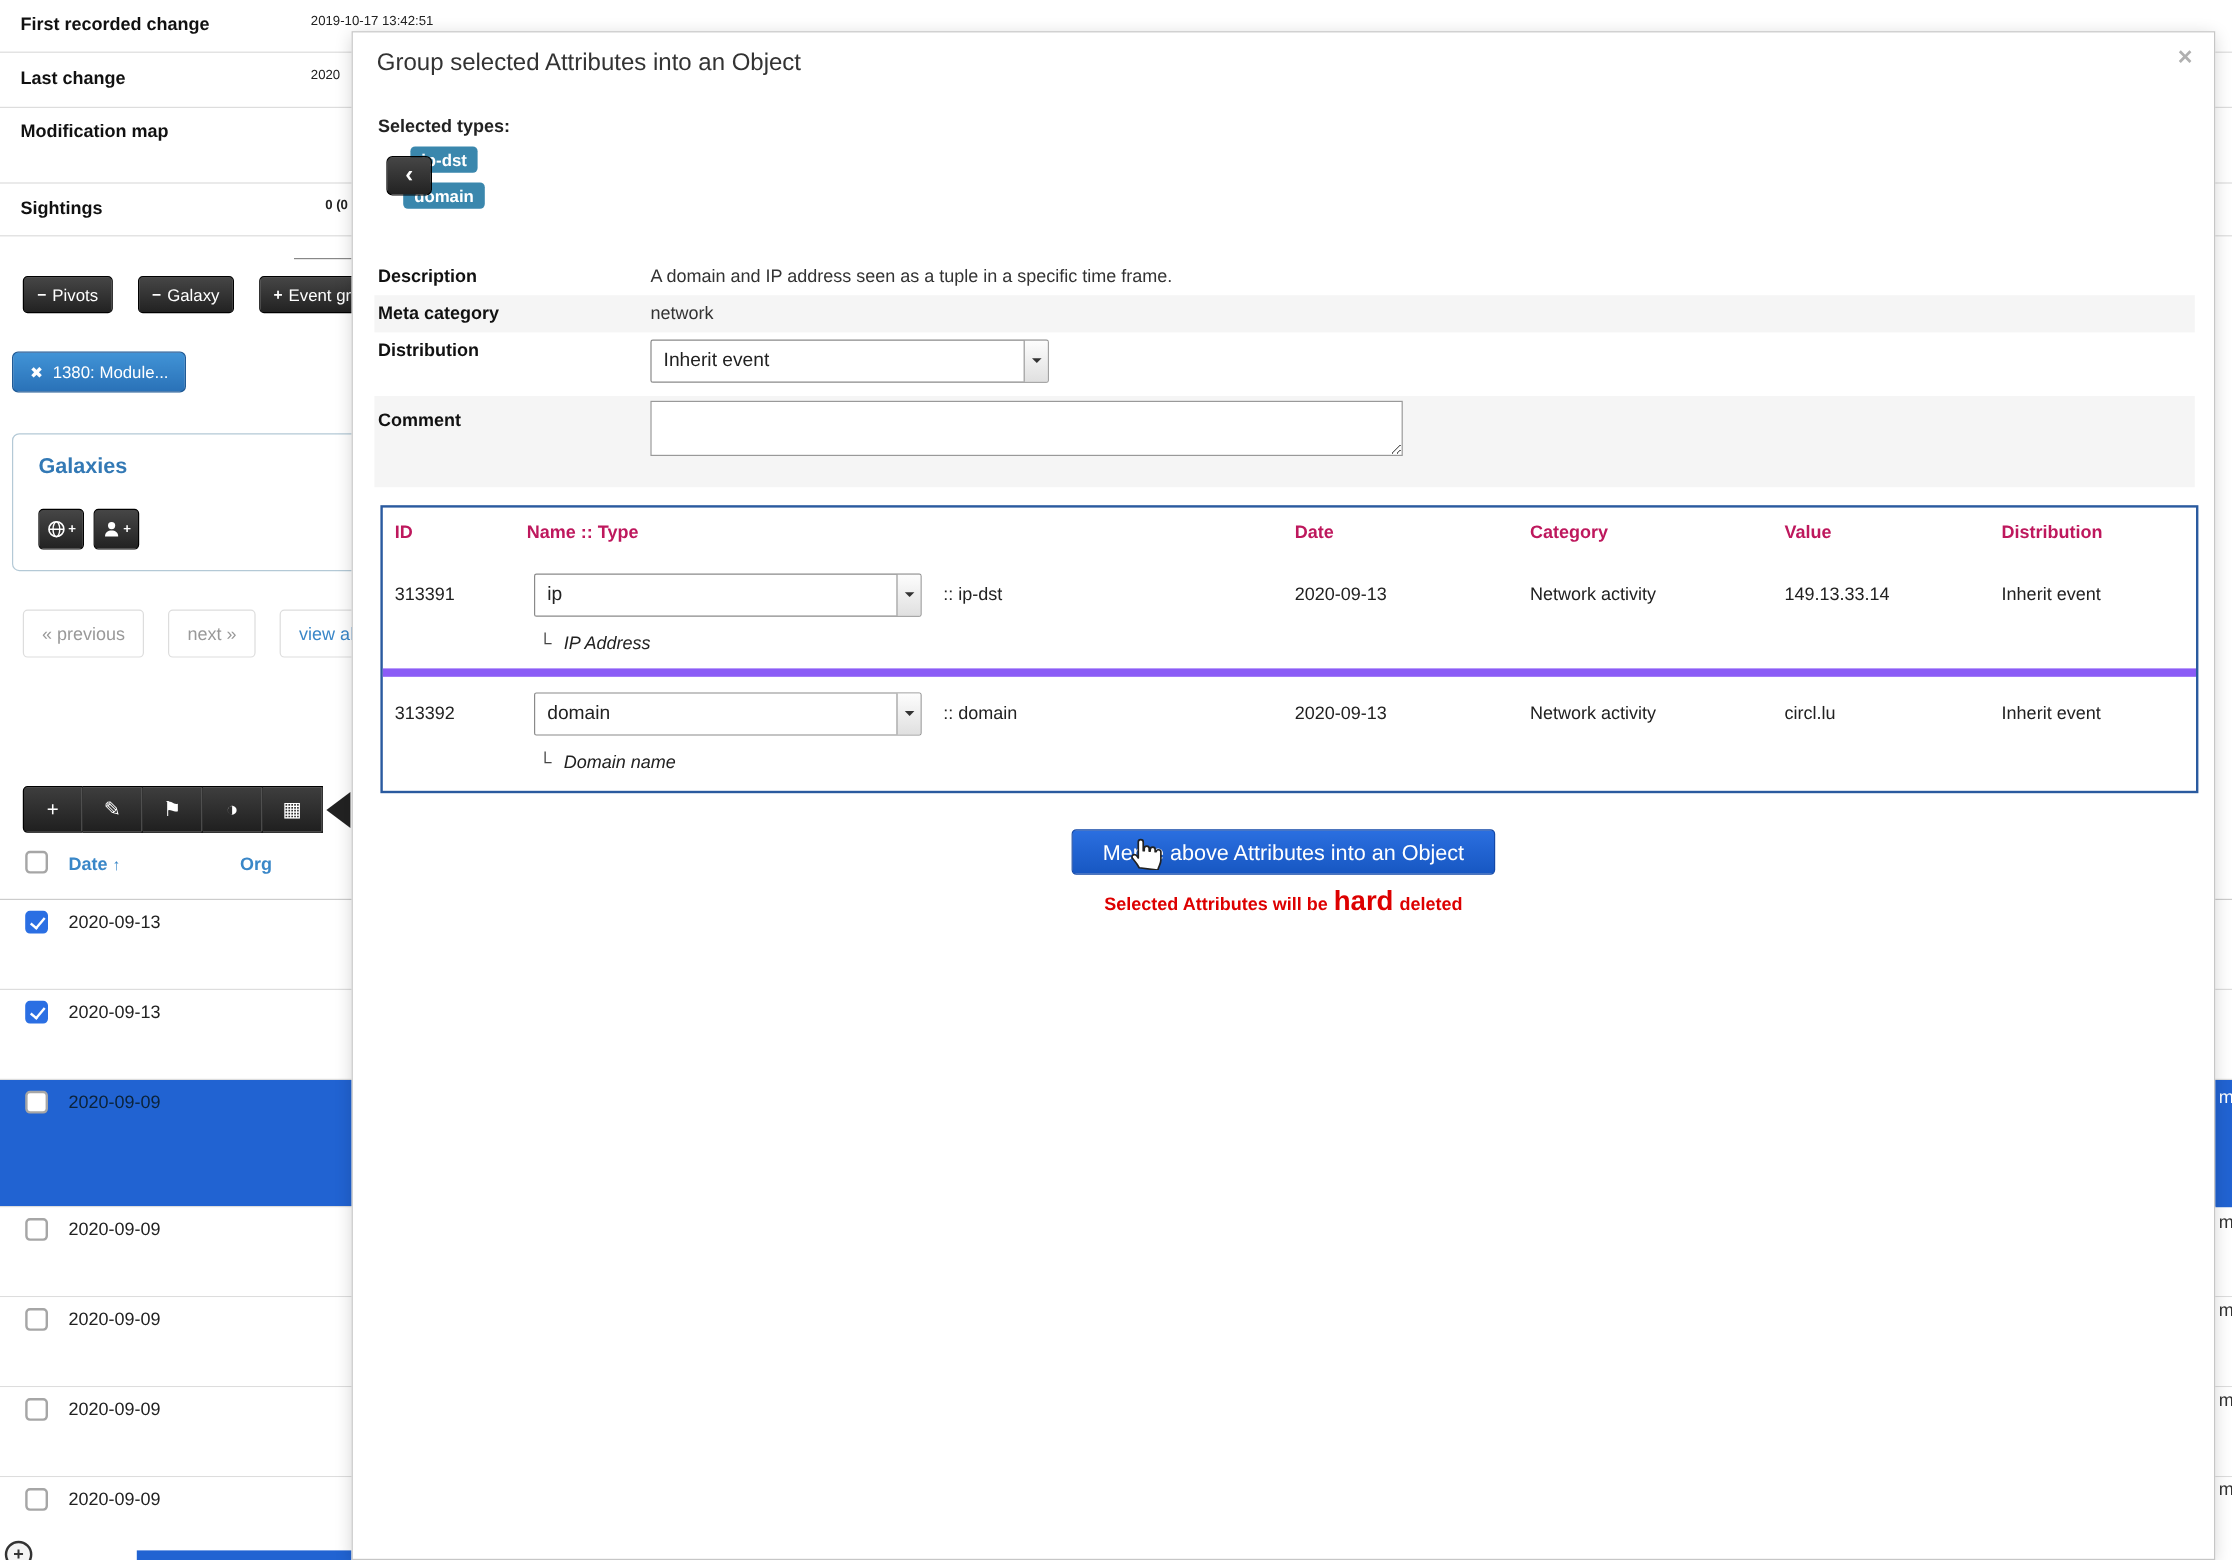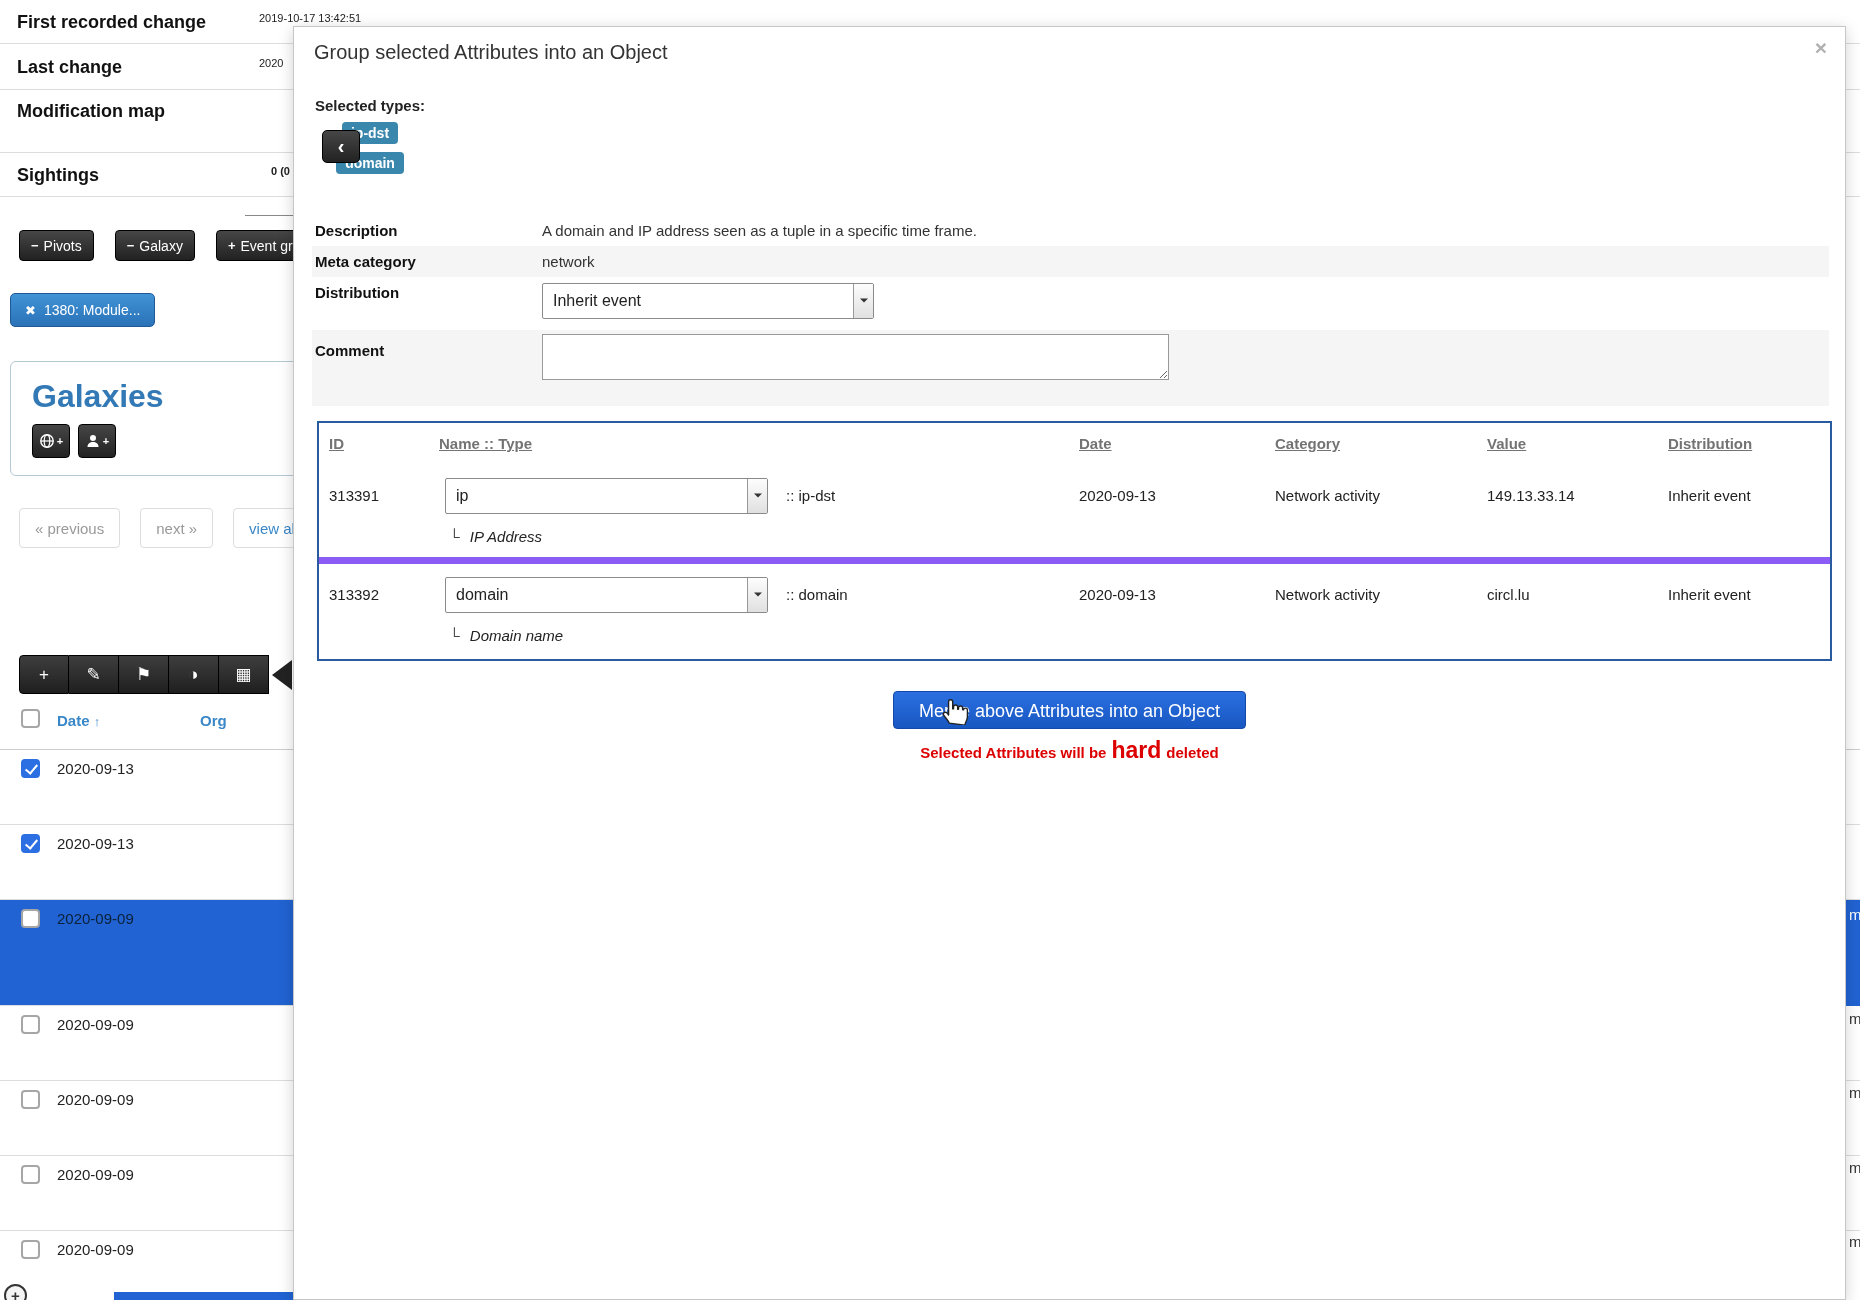--- a/index.html
+++ b/index.html
@@ -1,21 +1,21 @@
 <!DOCTYPE html>
 <html><head>
 <meta charset="utf-8">
 <style>
   * { margin:0; padding:0; box-sizing:border-box; }
   html,body { width:1860px; height:1300px; background:#fff; font-family:"Liberation Sans", sans-serif; color:#222; }
   #app { position:relative; width:1860px; height:1300px; overflow:hidden; background:#fff; }
 
   
   .info-row { position:absolute; left:0; width:1860px; border-bottom:1px solid #ddd; }
-  .info-row .ilabel { position:absolute; left:17px; font-weight:bold; font-size:18px; color:#111; }
+  .info-row .ilabel { position:absolute; left:17px; font-weight:bold; font-size:15px; color:#111; }
   .info-row .ivalue { position:absolute; left:259px; font-size:11px; color:#222; }
   #info-r1 { top:0; height:44px; } #info-r1 .ilabel,#info-r1 .ivalue { top:12px; }
   #info-r2 { top:44px; height:46px; } #info-r2 .ilabel,#info-r2 .ivalue { top:13px; }
   #info-r3 { top:90px; height:63px; } #info-r3 .ilabel { top:11px; }
   #info-r4 { top:153px; height:44px; } #info-r4 .ilabel { top:12px; }
   #info-r4 .ivalue { top:12px; font-weight:bold;margin-left:12px; }
   .modmap-line { position:absolute; left:245px; top:125px; width:48px; border-top:1px solid #888; }
 
   
   .pivot-bar { position:absolute; top:230px; left:19px; display:flex; gap:21px; }
@@ -25,21 +25,21 @@
   #pivot-3 { width:140px; }
 
   
   .module-pill { position:absolute; top:293px; left:10px; height:34px; padding:0 14px; border-radius:5px;
                  background:linear-gradient(#4193d6,#2a72b8); border:1px solid #1f5a96; color:#fff; font-size:14px;
                  display:flex; align-items:center; gap:8px; }
   .module-pill .x { font-size:13px; }
 
   
   .galaxies-box { position:absolute; top:361px; left:10px; width:400px; height:115px; border:1px solid #b4c9d6; border-radius:6px; background:#fff; }
-  .galaxies-box h3 { position:absolute; top:16px; left:21px; color:#3379b5; font-size:32px; font-weight:bold; }
+  .galaxies-box h3 { position:absolute; top:16px; left:21px; color:#3379b5; font-size:18px; font-weight:bold; }
   .gx-btn { position:absolute; top:62px; width:38px; height:34px; background:linear-gradient(#464646,#222);
             border:1px solid #000; border-radius:4px; display:flex; align-items:center; justify-content:center; gap:2px; color:#fff; }
   #gx-btn-1 { left:21px; } #gx-btn-2 { left:67px; }
   .gx-btn .plus { font-size:11px; font-weight:bold; color:#fff; }
 
   
   .pager { position:absolute; top:508px; left:19px; display:flex; gap:20px; }
   .pg-btn { height:40px; background:#fff; border:1px solid #ddd; border-radius:4px; padding:0 15px;
             display:flex; align-items:center; font-size:15px; }
   #pg-prev { color:#999; } #pg-next { color:#999; } #pg-viewall { color:#3a87c8; width:92px; }
@@ -113,21 +113,21 @@
   #dist-select { left:230px; top:6px; width:332px; height:36px; }
   .m-comment { position:absolute; left:230px; top:4px; width:627px; height:46px; border:1px solid #999; resize:both;
                font-family:"Liberation Sans", sans-serif; font-size:15px; padding:4px 6px; }
 
   
   .atable { position:absolute; left:23px; top:394px; width:1515px; height:240px; border:2px solid #2a5a9f; background:#fff; }
   .at-col { position:absolute; font-size:15px; white-space:nowrap; }
   .x-id { left:10px; } .x-name { left:120px; } .x-date { left:760px; }
   .x-cat { left:956px; } .x-val { left:1168px; } .x-dist { left:1349px; }
   .at-head { position:absolute; left:0; top:0; width:100%; height:42px; }
-  .at-head .at-col { top:12px; font-weight:bold; color:#737373;text-decoration:underline; }
+  .at-head .at-col { top:12px; font-weight:bold; color:#be185d; }
   .at-row { position:absolute; left:0; width:100%; }
   #at-row-1 { top:42px; height:99px; border-bottom:7px solid #8b5cf6; }
   #at-row-2 { top:141px; height:97px; }
   .at-row .cell { top:22px; color:#222; }
   .name-select { left:126px; top:13px; width:323px; height:36px; }
   .type-suffix { position:absolute; left:467px; top:22px; font-size:15px; color:#222; }
   .sub-desc { position:absolute; left:130px; top:63px; font-size:15px; color:#222; }
   .sub-desc .tree { font-style:normal; color:#444; margin-right:6px; }
   .sub-desc .desc { font-style:italic; }
 

